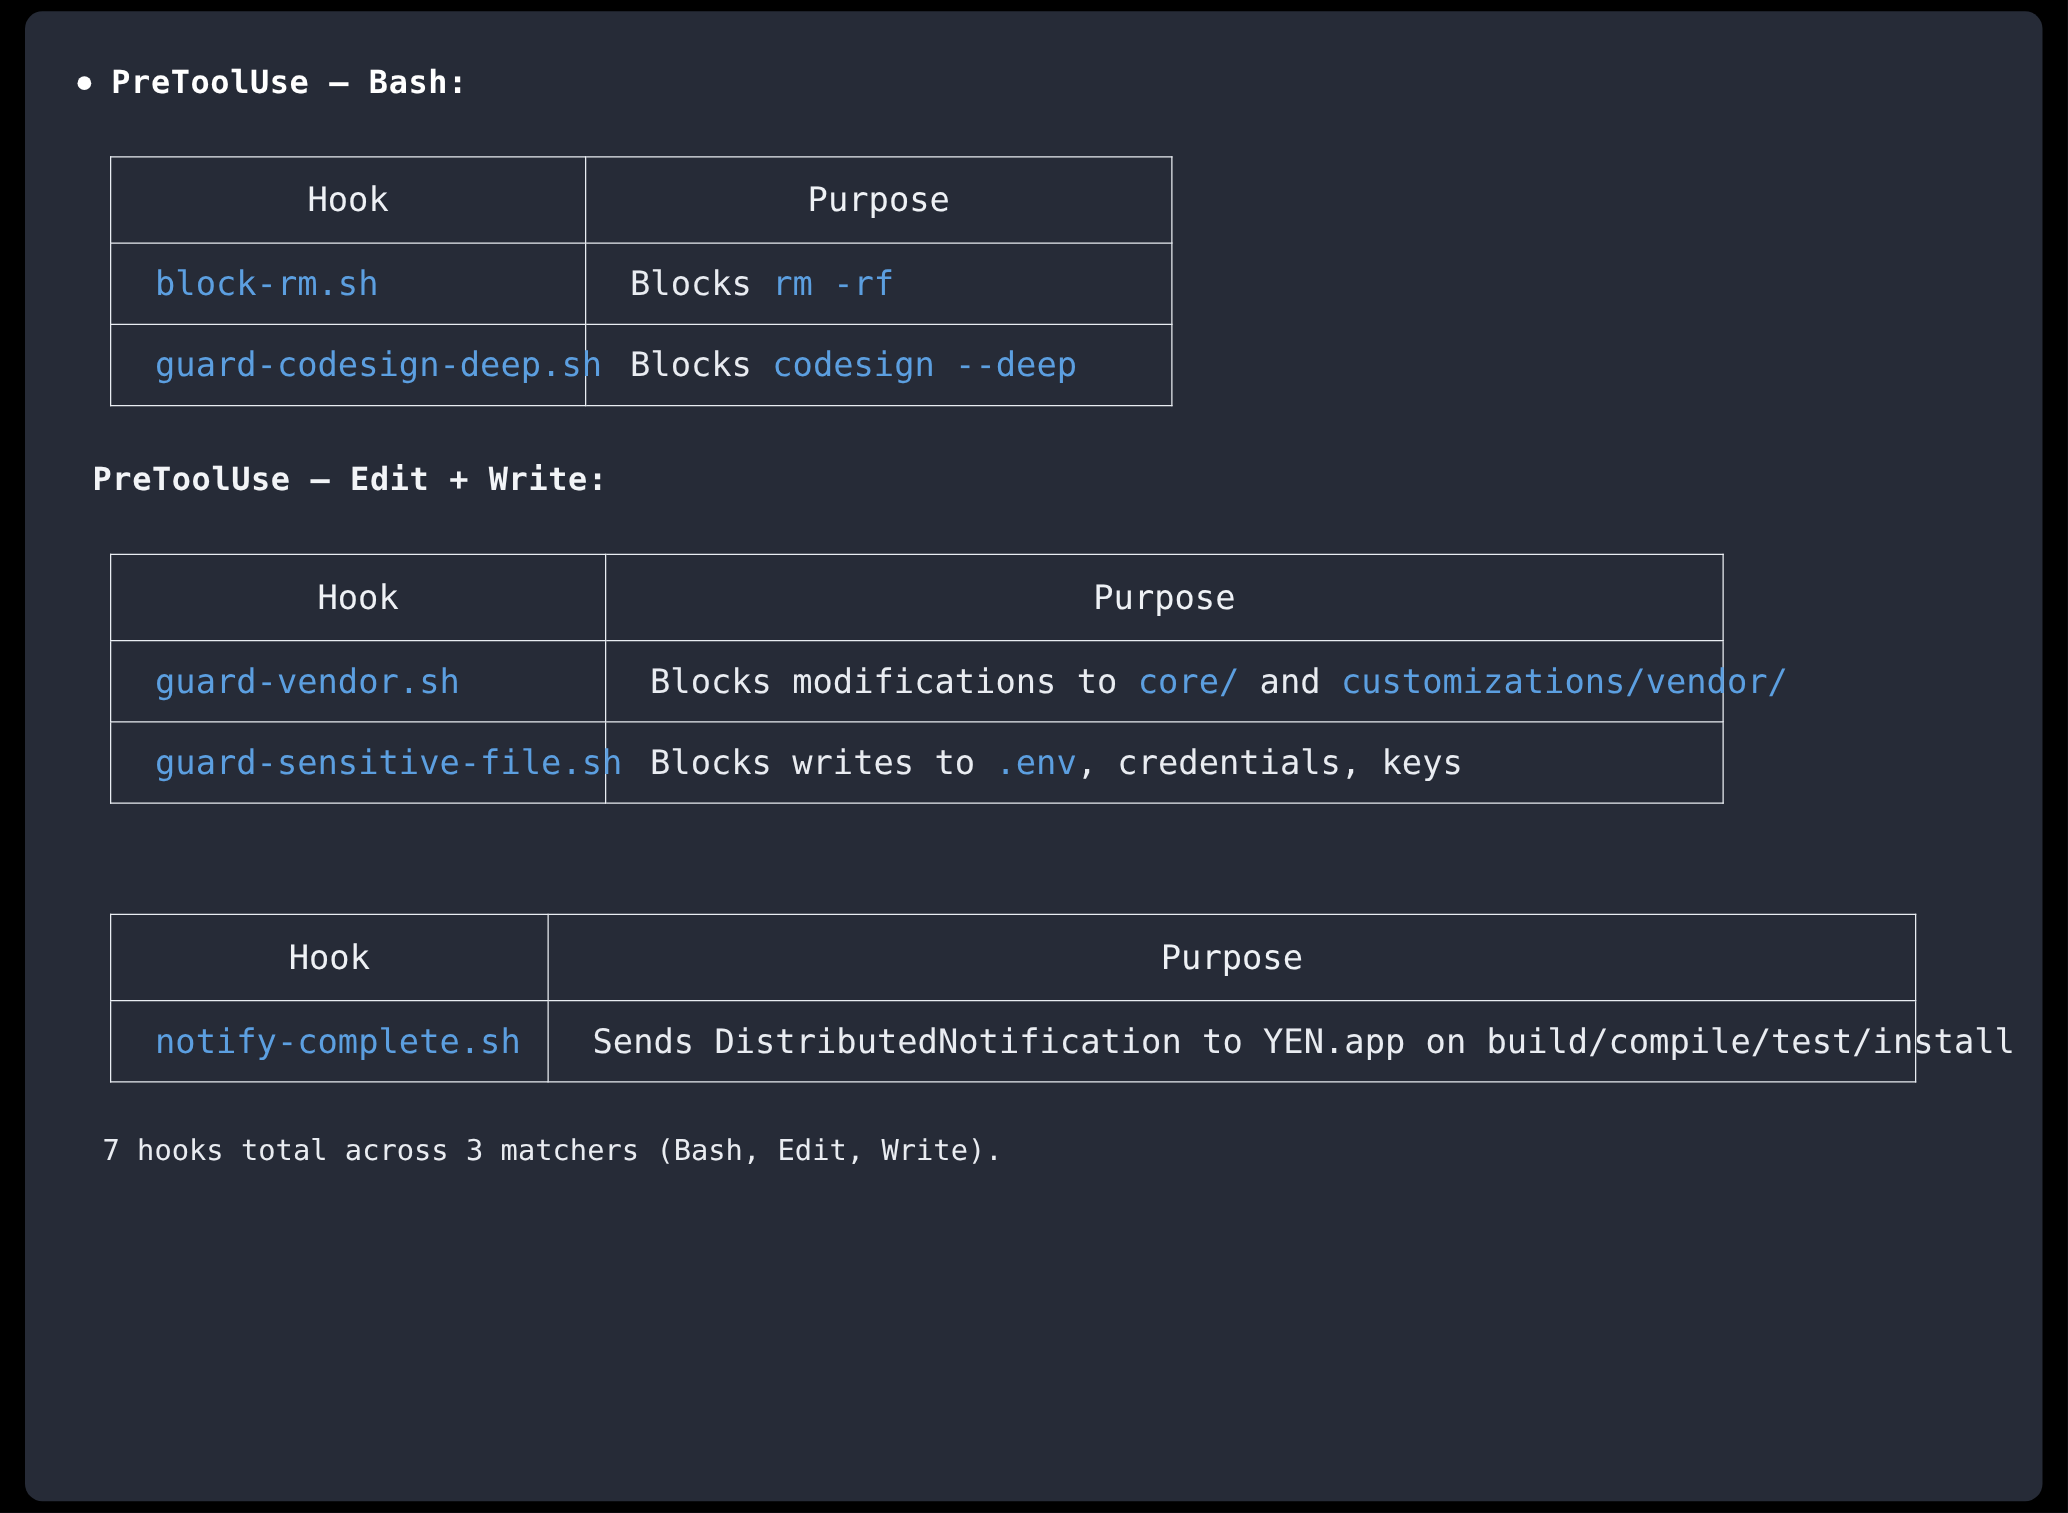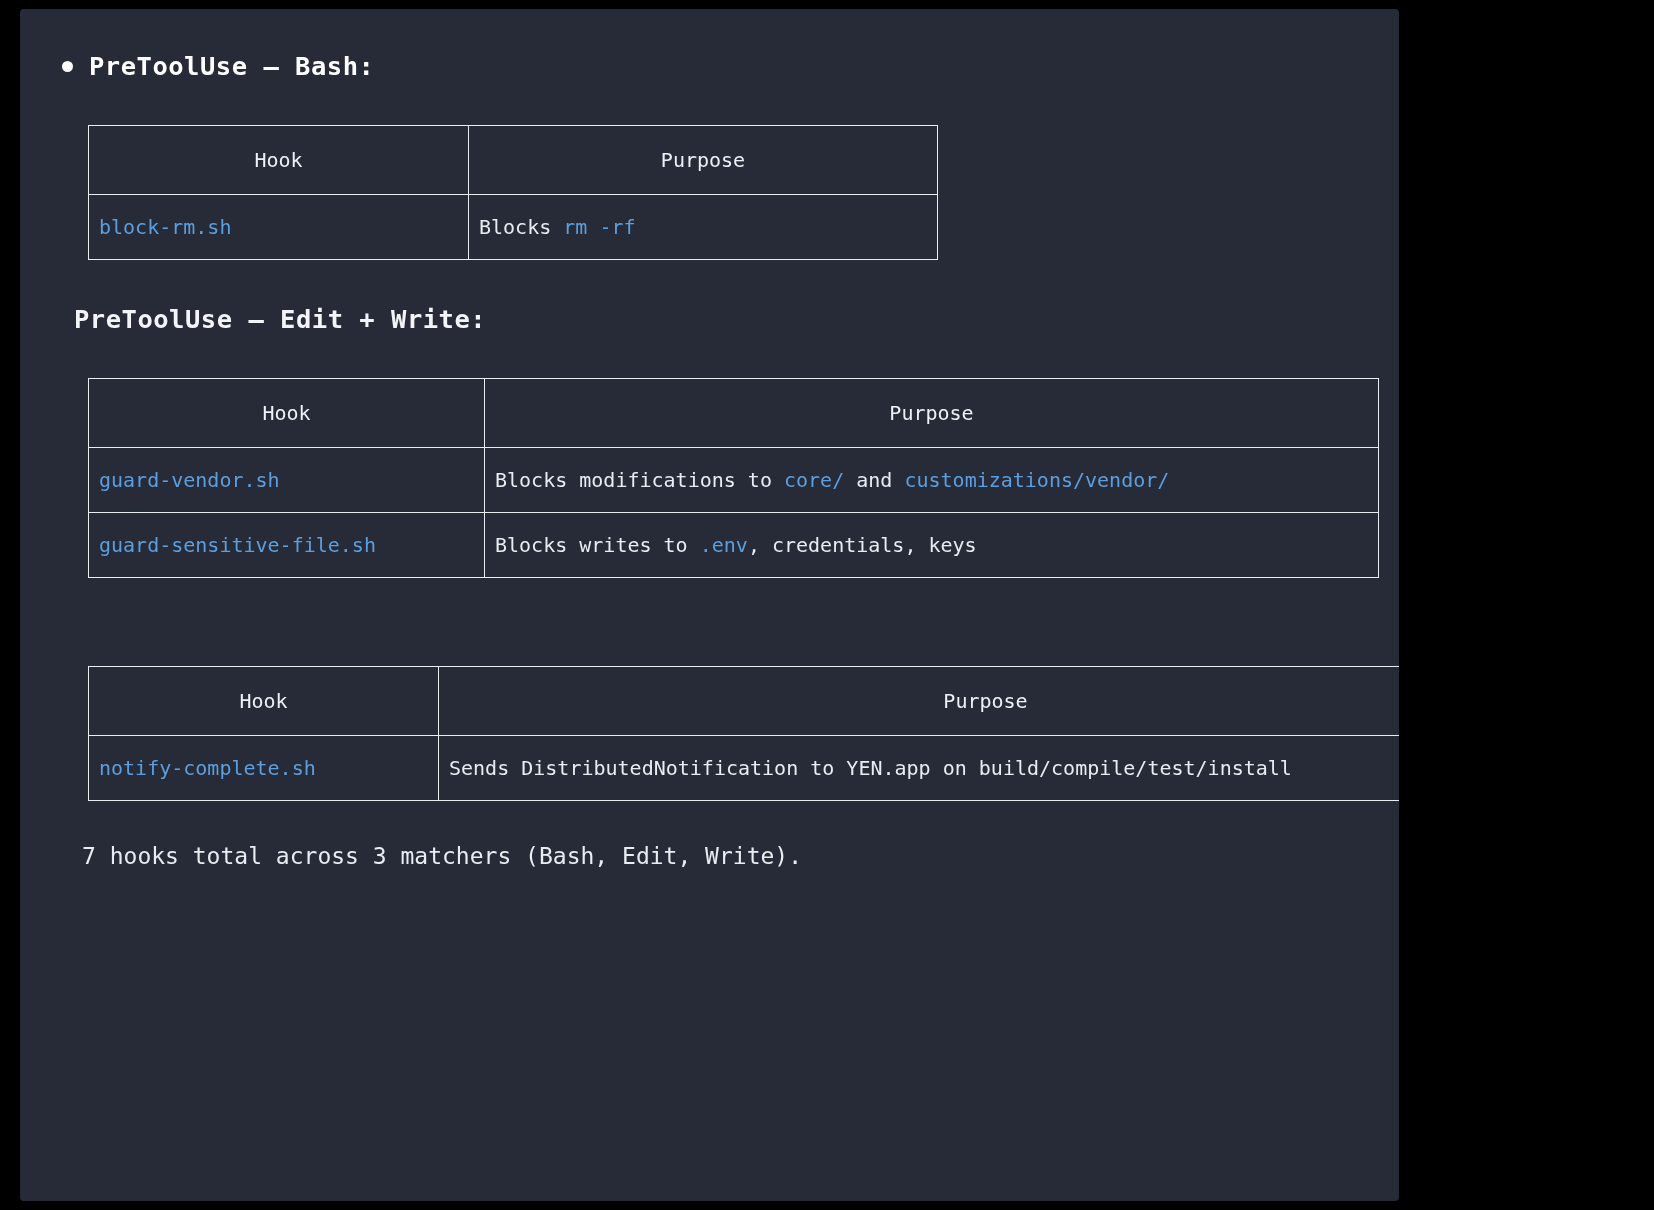--- a/index.html
+++ b/index.html
@@ -10,24 +10,24 @@
   body {
     width: 1654px;
     height: 1210px;
     overflow: hidden;
     font-family: "DejaVu Sans Mono", "Liberation Mono", monospace;
   }
   .canvas {
     position: absolute;
     left: 20px;
     top: 9px;
-    width: 1379px;
+    width: 1614px;
     height: 1192px;
     background: #262b37;
-    border-radius: 4px;
+    border-radius: 14px;
     overflow: hidden;
   }
   .inner {
     padding: 32px 40px 0 40px;
   }
 
   
   .heading {
     display: flex;
     align-items: center;
@@ -54,22 +54,22 @@
 
   
   .tbl-wrap { margin-left: 28px; }
   table.hooks {
     border-collapse: collapse;
     table-layout: fixed;
     border: 1.6px solid #e9edf2;
   }
   table.hooks td, table.hooks th {
     border: 1.6px solid #e9edf2;
-    padding: 0 10px;
-    font-size: 20px;
+    padding: 0 35px;
+    font-size: 27px;
     font-family: "DejaVu Sans Mono", "Liberation Mono", monospace;
     white-space: nowrap;
     font-weight: normal;
     vertical-align: middle;
   }
   table.hooks th {
     text-align: center;
     color: #eef1f5;
     height: 68px;
   }
@@ -118,20 +118,24 @@
         <thead>
           <tr>
             <th>Hook</th>
             <th>Purpose</th>
           </tr>
         </thead>
         <tbody>
           <tr>
             <td class="c-hook">block-rm.sh</td>
             <td><span class="c-txt">Blocks </span><span class="c-code">rm -rf</span></td>
+          </tr>
+          <tr>
+            <td class="c-hook">guard-codesign-deep.sh</td>
+            <td><span class="c-txt">Blocks </span><span class="c-code">codesign --deep</span></td>
           </tr>
         </tbody>
       </table>
     </div>
 
     <div class="gap-b"></div>
     <div class="heading heading-sub">
       <span>PreToolUse — Edit + Write:</span>
     </div>
     <div class="gap-a"></div>

